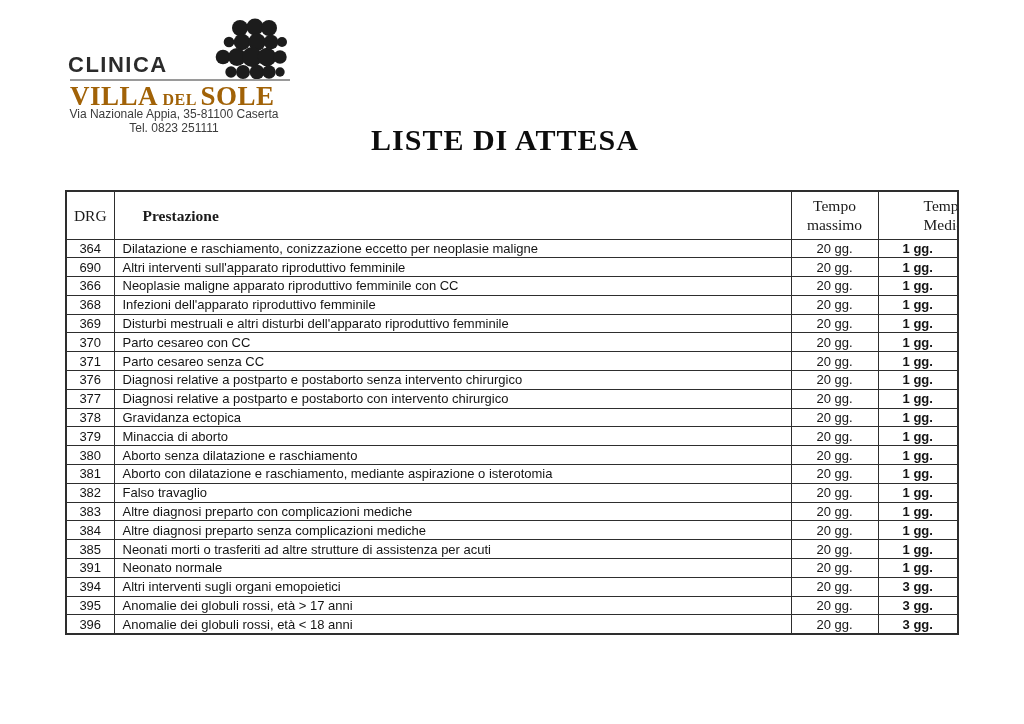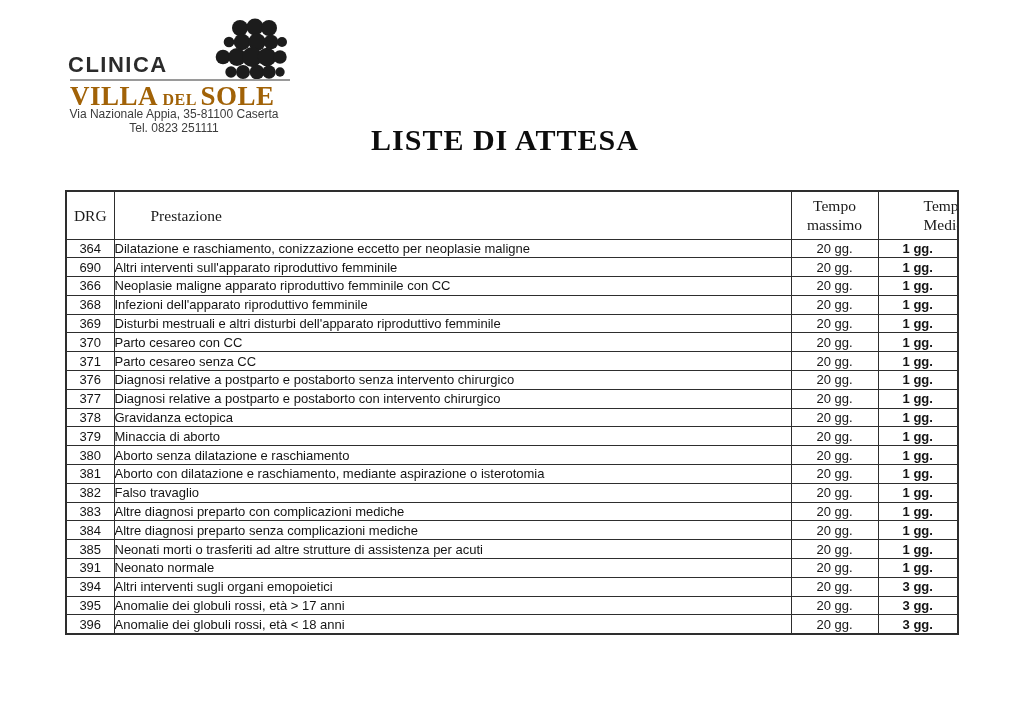--- a/index.html
+++ b/index.html
@@ -63,22 +63,22 @@
     color: #1a1a1a; vertical-align: middle;
   }
   .wl-table tbody tr { height: 18.8px; }
   .wl-table td {
     font-family: "Liberation Sans", sans-serif;
     font-size: 13px; color: #141414;
     padding: 0; vertical-align: middle; white-space: nowrap;
   }
   .col-drg   { width: 48px;  text-align: center; }
   .col-prest { width: 677px; text-align: left; }
-  th.col-prest { padding-left: 36px; }
-  td.col-prest { }
+  th.col-prest { padding-left: 28px; font-weight: bold; }
+  td.col-prest { padding-left: 8px; }
   .col-max   { width: 87px;  text-align: center; }
   .col-medio { width: 80px;  text-align: center; padding-left: 45px; }
   td.col-medio { font-weight: bold; }
 </style>
 </head>
 <body>
 
 <div class="page">
 
   <div class="logo-block">

